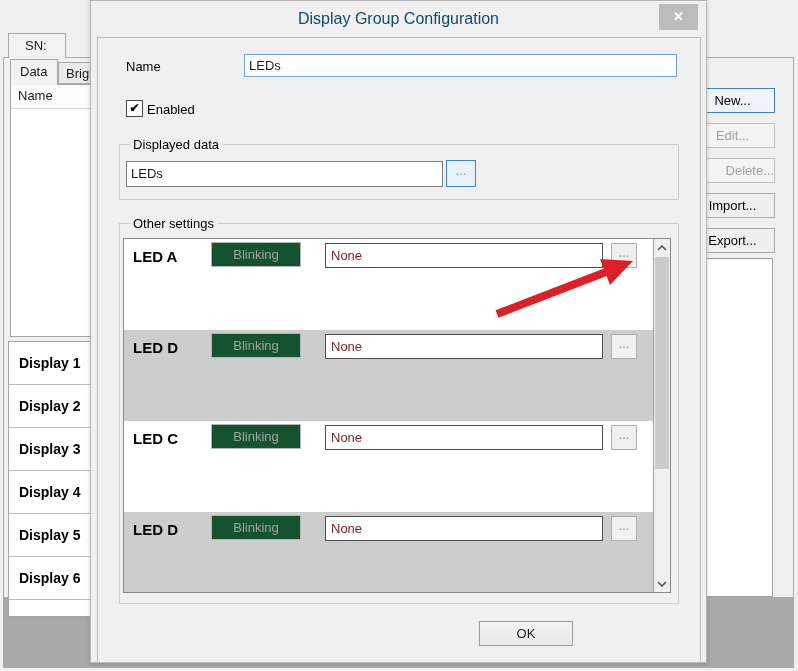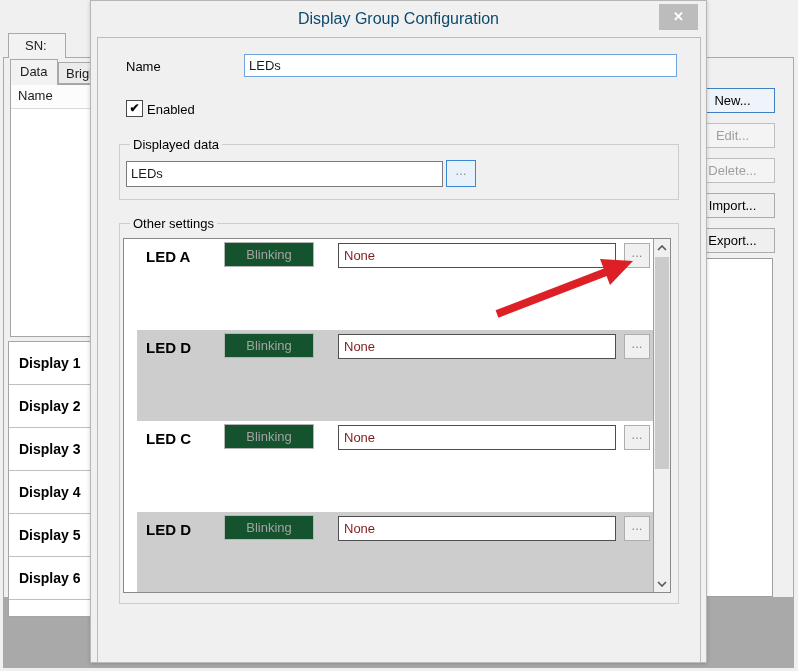--- a/index.html
+++ b/index.html
@@ -53,21 +53,21 @@
   .group2{left:28px;top:222px;width:560px;height:381px;}
   .legend{position:absolute;left:10px;top:-8px;background:#f0f0f0;padding:0 3px;color:#000;}
 
   .dd-input{position:absolute;left:35px;top:160px;width:317px;height:26px;background:#fff;border:1px solid #7a7a7a;
           box-sizing:border-box;line-height:24px;padding-left:4px;}
   .dd-browse{position:absolute;left:355px;top:159px;width:30px;height:27px;background:#e9f2fb;border:1px solid #3c87d2;
           box-sizing:border-box;text-align:center;line-height:20px;color:#8f8f8f;}
 
   .led-list{position:absolute;left:32px;top:237px;width:548px;height:355px;background:#fff;
           border:1px solid #8a8a8a;box-sizing:border-box;overflow:hidden;}
-  .led-rows{position:absolute;left:13px;top:0;width:540px;}
+  .led-rows{position:absolute;left:0;top:0;width:540px;}
   .led-row{position:relative;width:529px;height:91px;background:#fff;}
   .led-row.alt{background:#cdcdcd;}
   .led-name{position:absolute;left:9px;top:9px;font-weight:bold;font-size:15px;color:#000;}
   .blink-btn{position:absolute;left:87px;top:3px;width:90px;height:25px;background:#14532d;border:1px solid #b5b5b5;
           box-sizing:border-box;text-align:center;line-height:23px;color:#a3a3a3;}
   .led-value{position:absolute;left:201px;top:4px;width:278px;height:25px;background:#fff;border:1px solid #4f4f4f;
           box-sizing:border-box;line-height:23px;padding-left:5px;color:#7f1d1d;}
   .led-browse{position:absolute;left:487px;top:4px;width:26px;height:25px;background:#f0f0f0;border:1px solid #aeaeae;
           box-sizing:border-box;text-align:center;line-height:18px;color:#8a8a8a;}
 
@@ -104,21 +104,21 @@
   <div class="display-row">Display 1</div>
   <div class="display-row">Display 2</div>
   <div class="display-row">Display 3</div>
   <div class="display-row">Display 4</div>
   <div class="display-row">Display 5</div>
   <div class="display-row">Display 6</div>
 </div>
 
 <div class="abs side-btn focused" style="top:88px;">New...</div>
 <div class="abs side-btn disabled" style="top:123px;">Edit...</div>
-<div class="abs side-btn disabled" style="top:158px;">Delete...</div>
+<div class="abs side-btn disabled" style="top:158px;text-align:right;">Delete...</div>
 <div class="abs side-btn" style="top:193px;">Import...</div>
 <div class="abs side-btn" style="top:228px;">Export...</div>
 
 <div class="abs dialog">
   <div class="dlg-title">Display Group Configuration</div>
   <div class="dlg-close">✕</div>
   <div class="dlg-inner"></div>
 
   <div class="lbl" style="left:35px;top:58px;">Name</div>
   <div class="name-input">LEDs</div>
@@ -177,18 +177,19 @@
       </div>
       <div class="sb-thumb"></div>
       <div class="sb-arrow sb-down">
         <svg width="10" height="6" viewBox="0 0 10 6">
             <polyline points="1,1 5,5 9,1" fill="none" stroke="#555" stroke-width="1.6"></polyline>
           </svg>
       </div>
     </div>
   </div>
 
+  <div class="ok-btn">OK</div>
 </div>
 
 <svg class="overlay-svg" viewBox="0 0 798 671">
   <line x1="497" y1="314" x2="606" y2="272" stroke="#dd2025" stroke-width="8"></line>
   <polygon points="633,261 610,285 600,259" fill="#dd2025"></polygon>
 </svg>
 
 </body></html>

